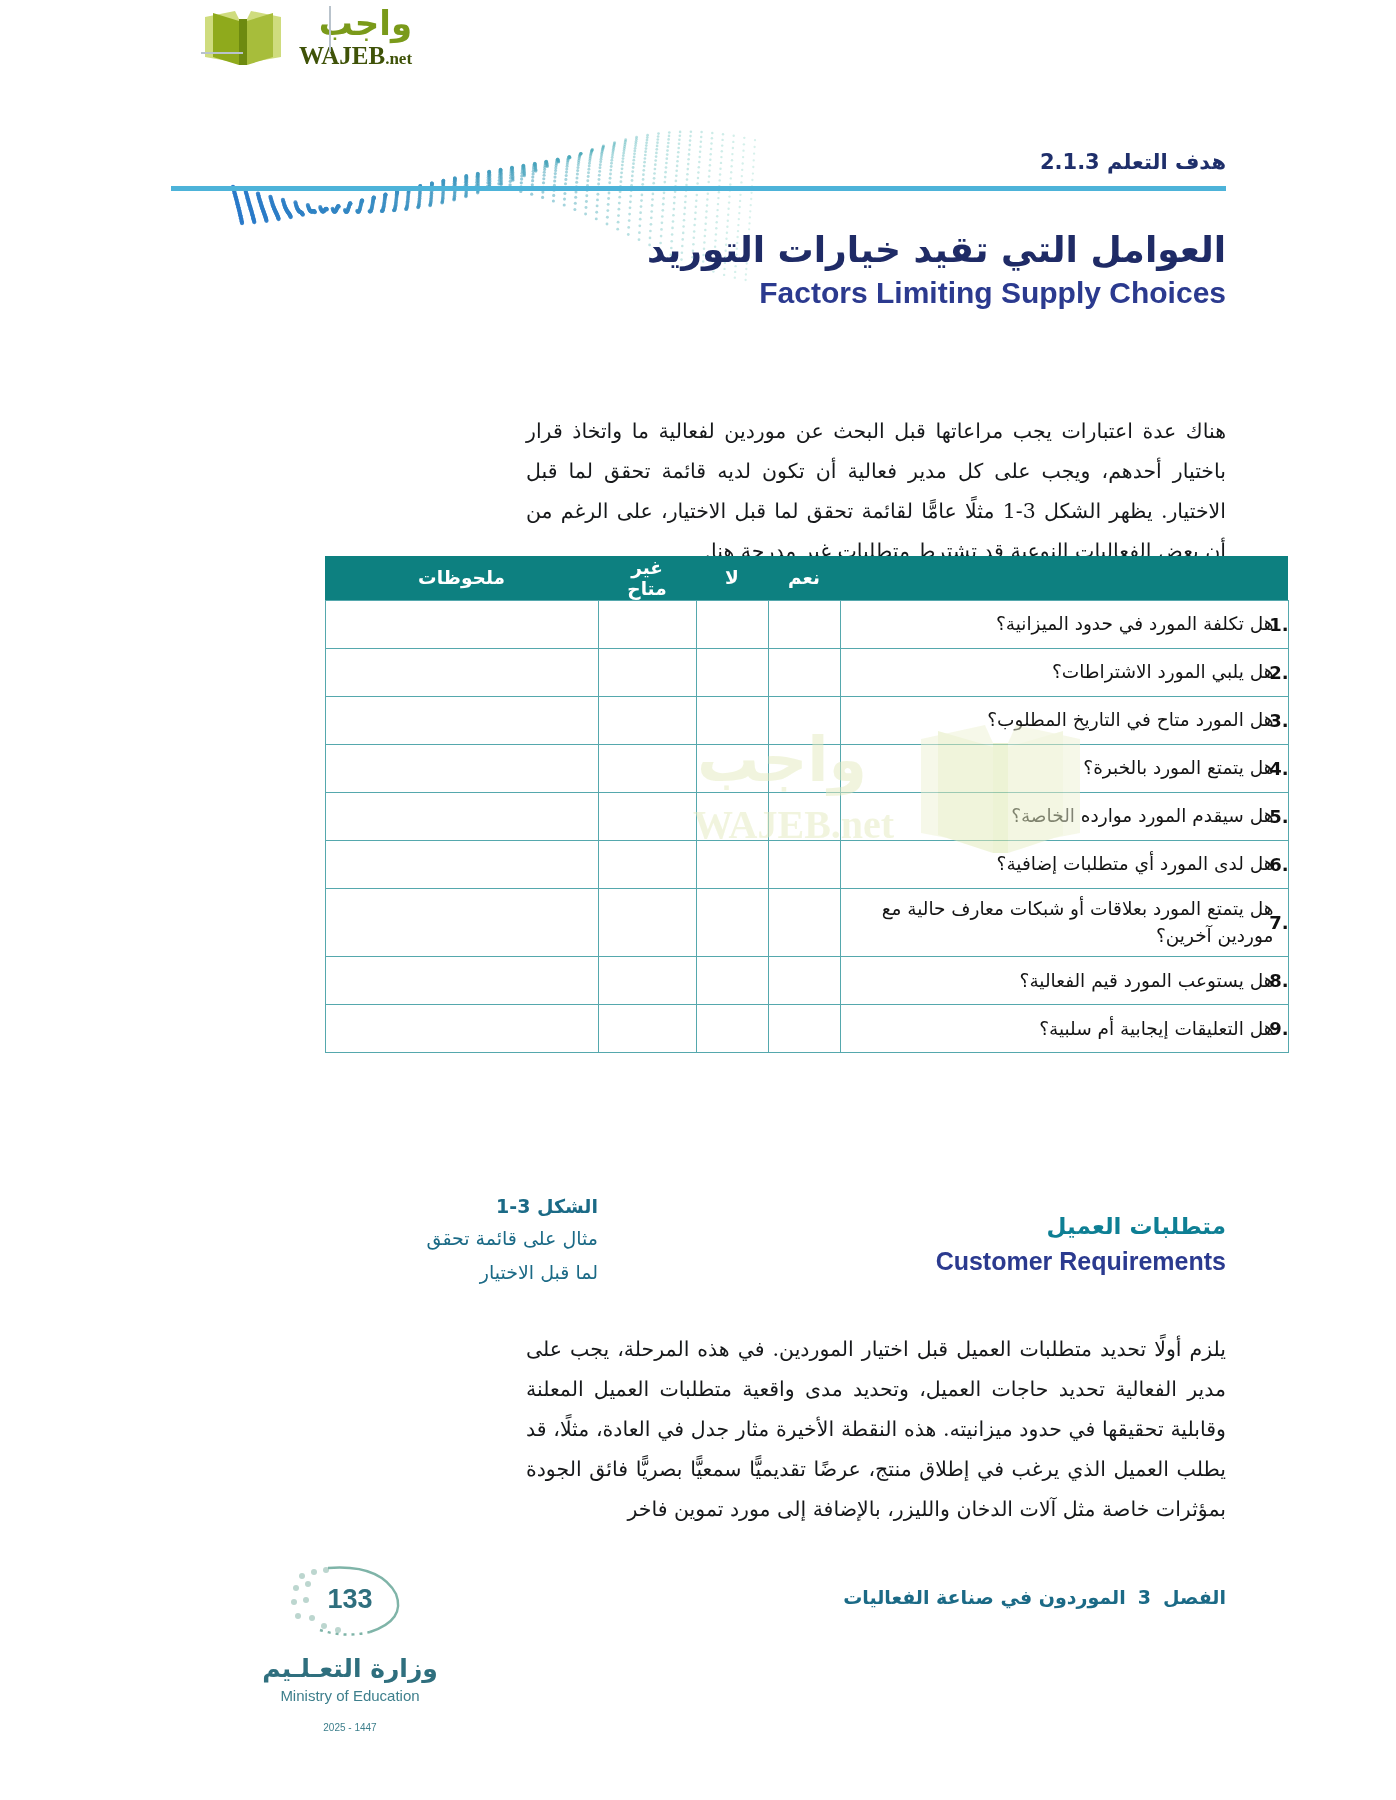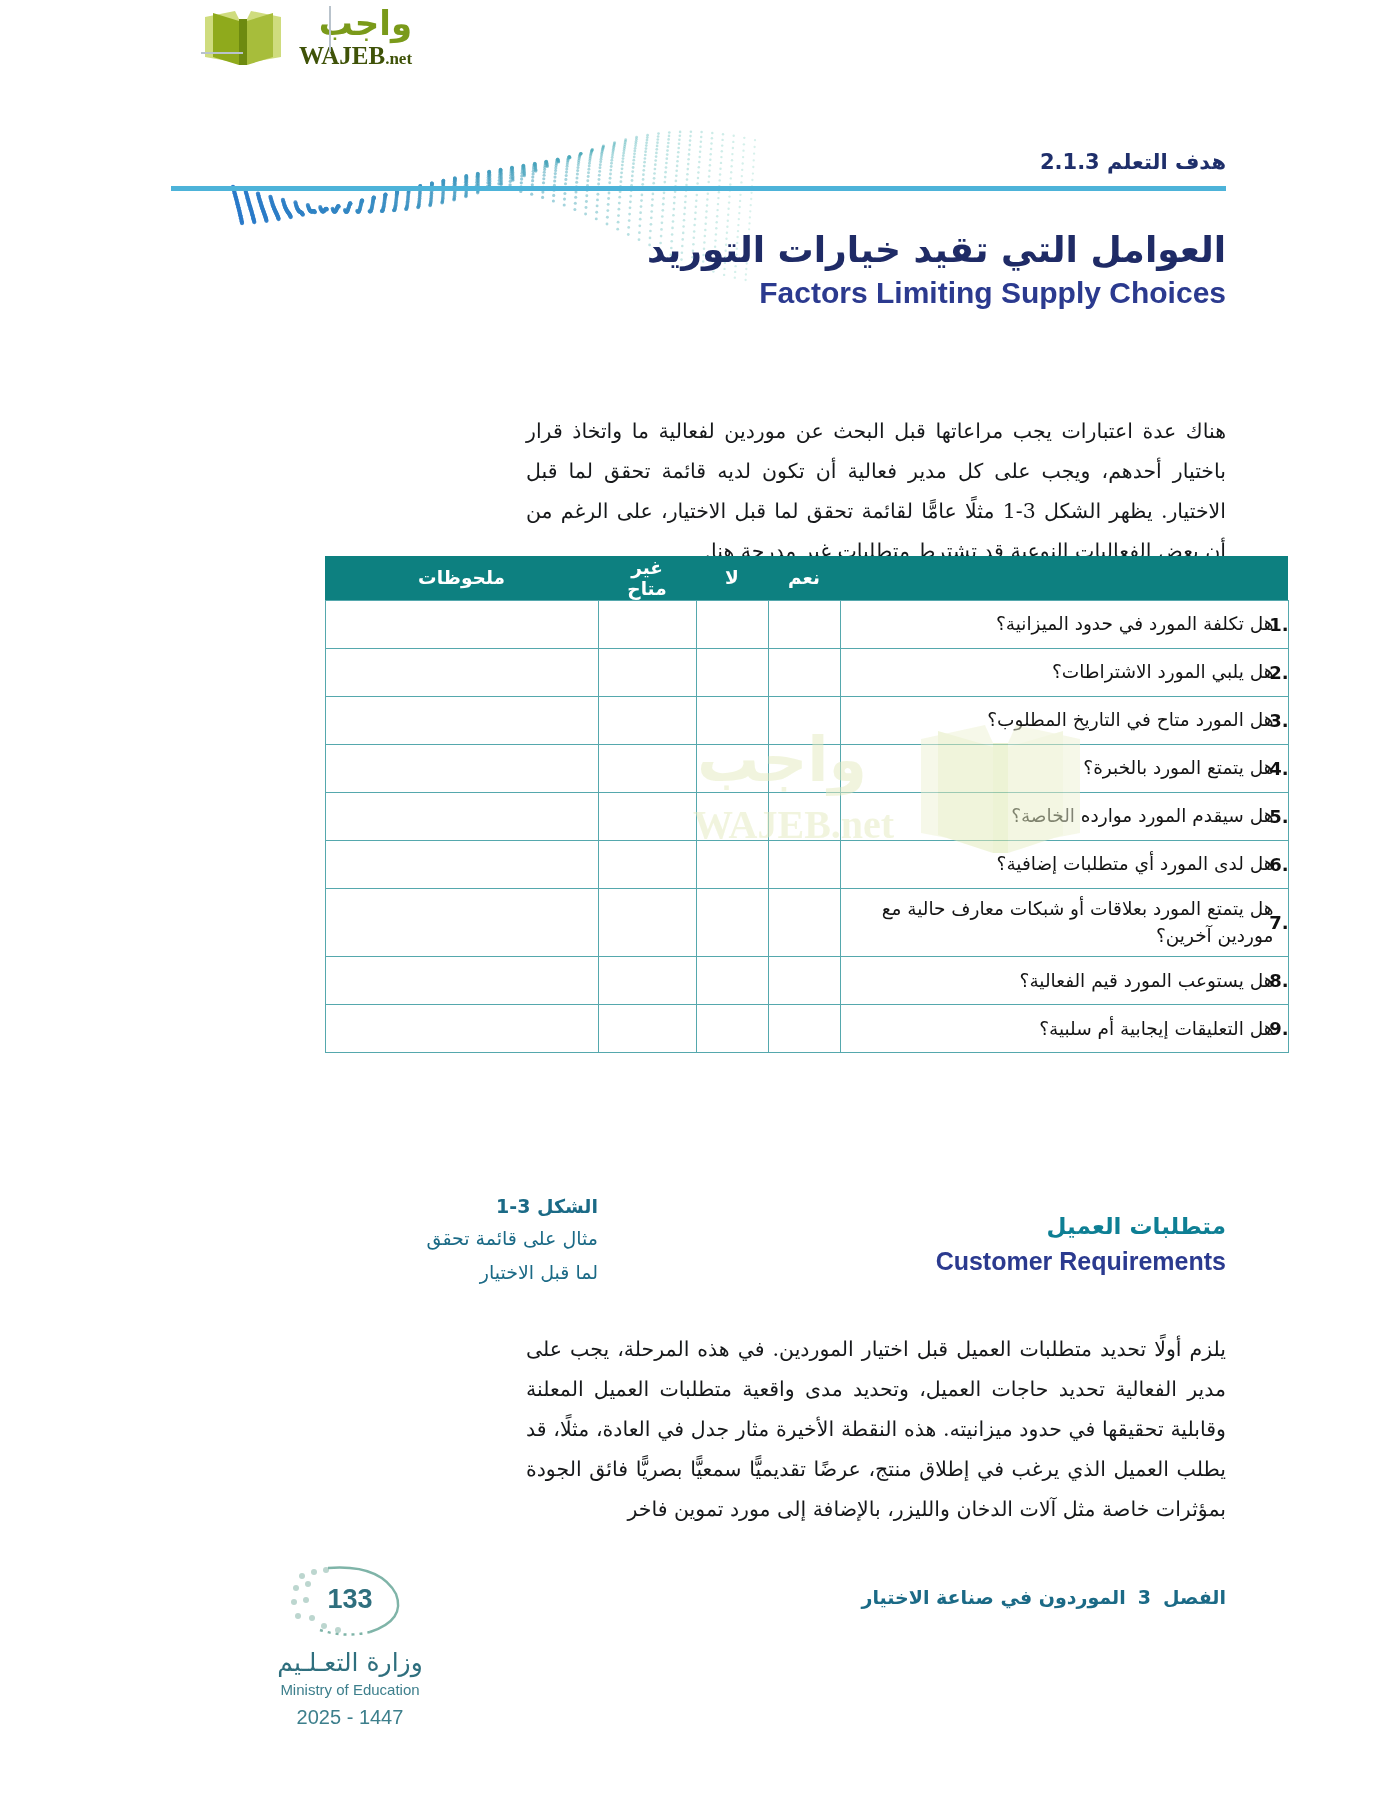--- a/index.html
+++ b/index.html
@@ -310,38 +310,38 @@
     left: 0; right: 0; top: 24px;
     font-family: "Liberation Sans", sans-serif;
     font-size: 27px;
     font-weight: bold;
     color: #2f6f7e;
     text-align: center;
   }
   .moe-ar {
     font-family: "DejaVu Sans", sans-serif;
     font-size: 25px;
-    font-weight: normal;
+    font-weight: bold;
     color: #2f6f7e;
     letter-spacing: 1px;
-    margin-top: 8px;
+    margin-top: 14px;
   }
   .moe-en {
     font-family: "Liberation Sans", sans-serif;
     font-size: 15px;
     color: #3d7f8c;
     direction: ltr;
     margin-top: 4px;
   }
   .moe-year {
     font-family: "Liberation Sans", sans-serif;
-    font-size: 20px;
+    font-size: 10px;
     color: #3d7f8c;
     direction: ltr;
-    margin-top: 8px;
+    margin-top: 18px;
   }
 </style>
 </head>
 <body>
 
 <div class="page">
 
   <div class="site-logo">
     <div class="site-logo-text">
       <div class="logo-ar">واجب</div>
@@ -1605,21 +1605,21 @@
     <div class="fig-text">لما قبل الاختيار</div>
   </div>
 
   <div class="sub-block">
     <div class="sub-ar">متطلبات العميل</div>
     <div class="sub-en">Customer Requirements</div>
   </div>
   <div class="sub-para">يلزم أولًا تحديد متطلبات العميل قبل اختيار الموردين. في هذه المرحلة، يجب على مدير الفعالية تحديد حاجات العميل، وتحديد مدى واقعية متطلبات العميل المعلنة وقابلية تحقيقها في حدود ميزانيته. هذه النقطة الأخيرة مثار جدل في العادة، مثلًا، قد يطلب العميل الذي يرغب في إطلاق منتج، عرضًا تقديميًّا سمعيًّا بصريًّا فائق الجودة بمؤثرات خاصة مثل آلات الدخان والليزر، بالإضافة إلى مورد تموين فاخر</div>
 
   <div class="footer-chapter">
-    <span>الفصل</span><span class="ch-num">3</span><span>الموردون في صناعة الاختيار</span>
+    <span>الفصل</span><span class="ch-num">3</span><span>الموردون في صناعة الفعاليات</span>
   </div>
 
   <div class="moe-block">
     <div class="page-badge">
       <svg width="132" height="80" viewBox="0 0 132 80" style="position:absolute;left:0;top:0">
         <g fill="#bcd6cf">
           <circle cx="18" cy="16" r="3"></circle>
             <circle cx="30" cy="12" r="3"></circle>
             <circle cx="42" cy="10" r="3"></circle>
           <circle cx="12" cy="28" r="3"></circle>

